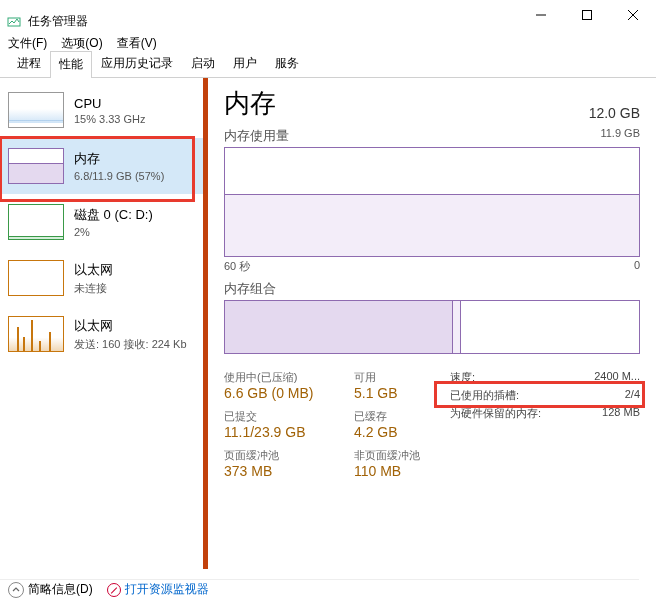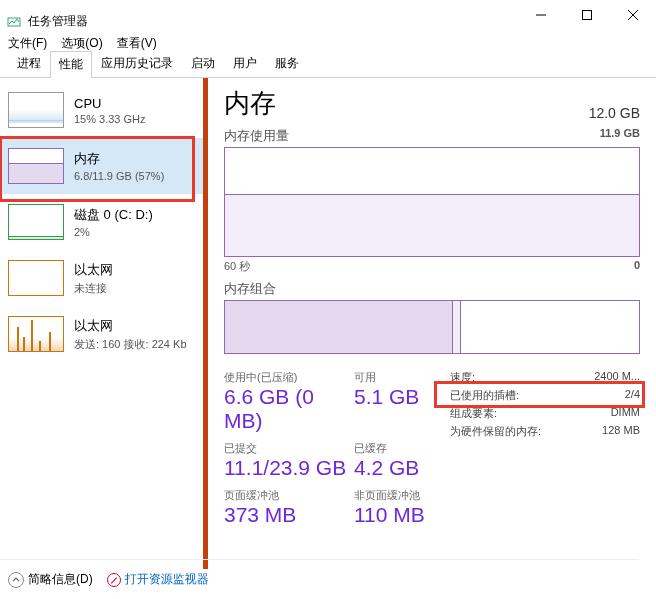--- a/index.html
+++ b/index.html
@@ -26,42 +26,42 @@
 .side-thumb { width: 56px; height: 36px; border: 1px solid #999; background: #fff; position: relative; overflow: hidden; flex-shrink:0; }
 .side-text .label { font-size: 13px; color: #000; }
 .side-text .sub { font-size: 11px; color: #555; margin-top: 2px; }
 
 .main { flex: 1; padding: 8px 16px 0 16px; position: relative; }
 .main-header { display: flex; justify-content: space-between; align-items: flex-end; margin-bottom: 6px; }
 .main-title { font-size: 26px; font-weight: 400; }
 .main-total { font-size: 14px; color: #333; }
 
 .section-label { font-size: 13px; color: #555; margin-top: 16px; font-family: Liberation Serif, serif; }
-.section-right { font-size: 11px; color: #555; float: right; font-weight: bold; }
+.section-right { font-size: 11px; color: #555; float: right; }
 .chart-usage { height: 110px; border: 1px solid #8e6bb0; background: #fff; margin-top: 2px; margin-bottom: 2px; position: relative; }
 .chart-usage .fill { position:absolute; left:0; right:0; bottom:0; height:57%; background:#f3edf9; border-top:1px solid #8e6bb0; }
 .chart-usage .gridline { position:absolute; left:0; right:0; top:50%; border-top:1px dashed #ccc; }
 .axis-label-left { font-size: 11px; color: #555; }
 
 .chart-comp { height: 54px; border: 1px solid #8e6bb0; background: #fff; margin-top: 2px; position: relative; }
 .chart-comp .bar1 { position:absolute; left:0; top:0; bottom:0; width:55%; background:#e4d9ef; border-right:1px solid #8e6bb0; }
 .chart-comp .bar2 { position:absolute; left:55%; top:0; bottom:0; width:2%; background:#f3edf9; border-right:1px solid #8e6bb0; }
 
 .stats { display: flex; margin-top: 16px; gap: 0; }
 .stats-left { display:grid; grid-template-columns: 130px 90px; row-gap: 2px; }
 .stat-label { font-size: 11px; color: #666; }
-.stat-value { font-size: 21px; color: #6d28d9; margin-bottom: 6px; }
+.stat-value { font-size: 14px; color: #a16207; margin-bottom: 6px; }
 
 .stats-right { margin-left: 6px; font-size: 11px; color: #444; }
 .stats-right .row { display:flex; justify-content:space-between; gap: 20px; margin-bottom: 3px; width: 190px; }
 
 .highlight-red-1 { position:absolute; border: 3px solid #e83a2e; left: -1px; top: 136px; width: 196px; height: 66px; pointer-events:none; }
 .highlight-red-2 { position:absolute; border: 3px solid #e83a2e; right: 11px; top: 381px; width: 211px; height: 27px; pointer-events:none; }
 
-.footer { position:absolute; bottom:0; left:0; right:17px; height: 40px; display:flex; align-items:center; padding-left: 8px; gap: 14px; font-size: 12px; border-top:1px solid #eee;}
+.footer { position:absolute; bottom:0; left:0; right:17px; height: 20px; display:flex; align-items:center; padding-left: 8px; gap: 14px; font-size: 12px; border-top:1px solid #eee;}
 .footer .circ { width:16px; height:16px; border:1px solid #888; border-radius:50%; display:inline-flex; align-items:center; justify-content:center; margin-right:4px; }
 .footer a { color: #0066cc; text-decoration:none; }
 .footer .item { display:flex; align-items:center; }
 .block-icon { width:14px; height:14px; border:1.5px solid #c03; border-radius:50%; position:relative; margin-right:4px;}
 .block-icon::after{content:""; position:absolute; left:2px; right:2px; top:50%; border-top:1.5px solid #c03; transform:rotate(-45deg);}
 
 
 .thumb-cpu::after{content:""; position:absolute; left:0; right:0; bottom:4px; height:14px; background:linear-gradient(to top, #cfe4f7 0%, transparent 100%);}
 .thumb-cpu::before{content:""; position:absolute; left:0; right:0; bottom:6px; border-top:1px solid #2e7cc7;}
 .thumb-mem{border-color:#8e6bb0;}
@@ -222,24 +222,20 @@
       <div class="stats-right">
         <div class="row">
             <span>速度:</span>
             <span>2400 M...</span>
           </div>
         <div class="row">
             <span>已使用的插槽:</span>
             <span>2/4</span>
           </div>
         <div class="row">
-            <span>组成要素:</span>
-            <span>DIMM</span>
-          </div>
-        <div class="row">
             <span>为硬件保留的内存:</span>
             <span>128 MB</span>
           </div>
       </div>
     </div>
   </div>
 </div>
 
 <div class="footer">
   <div class="item">

